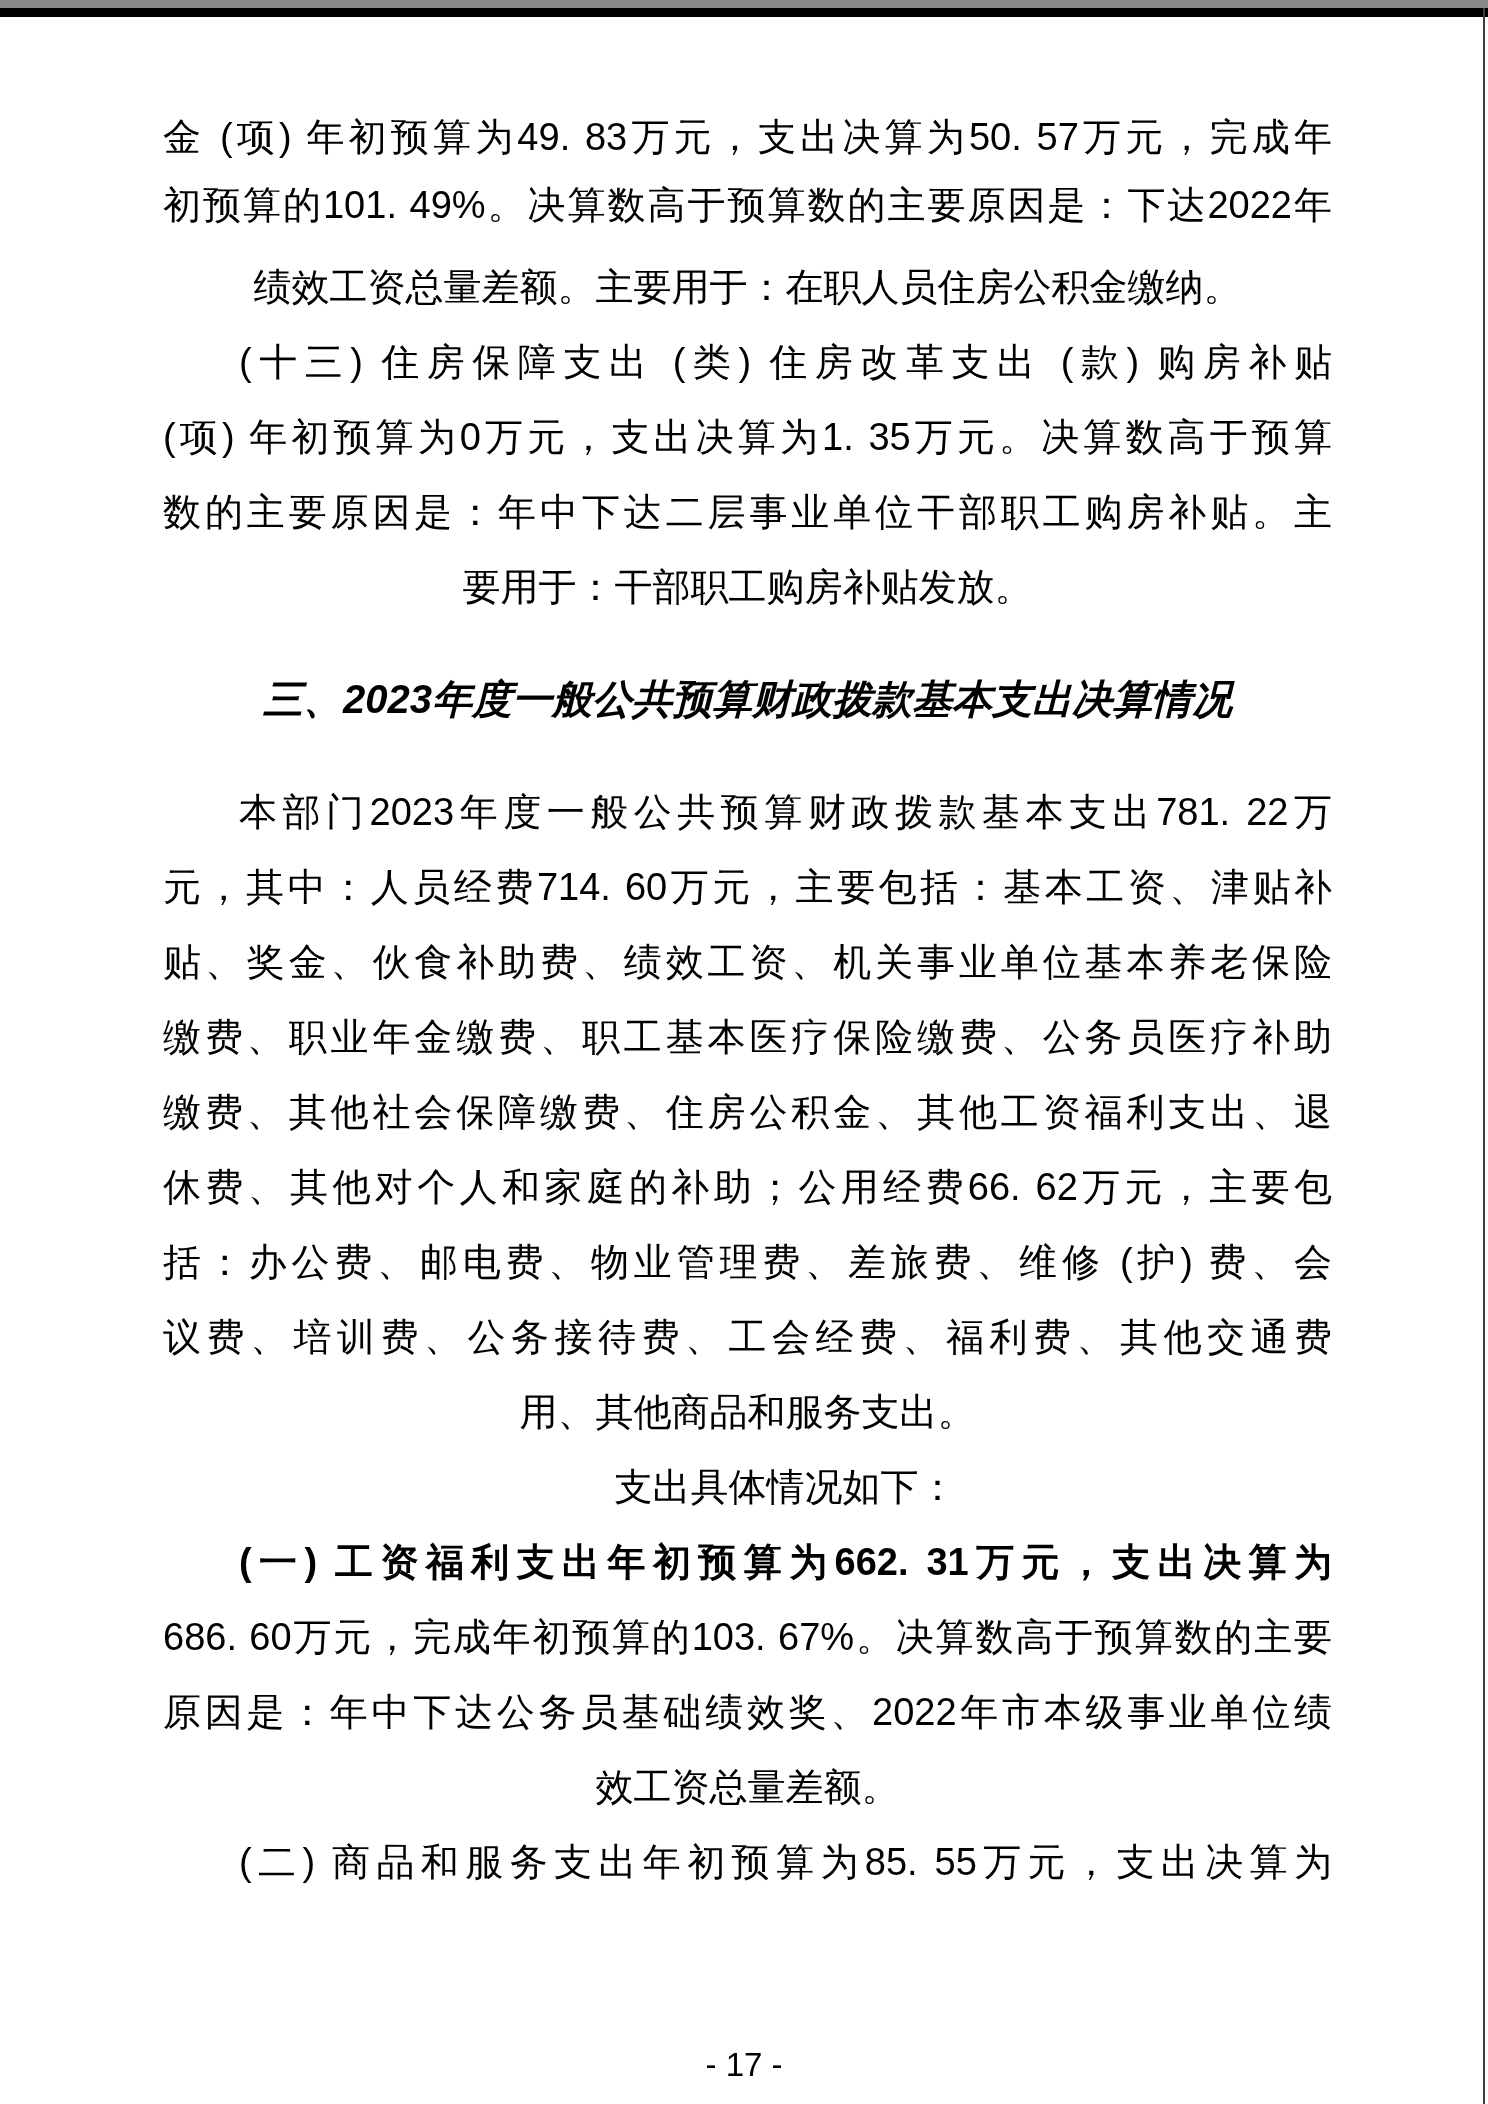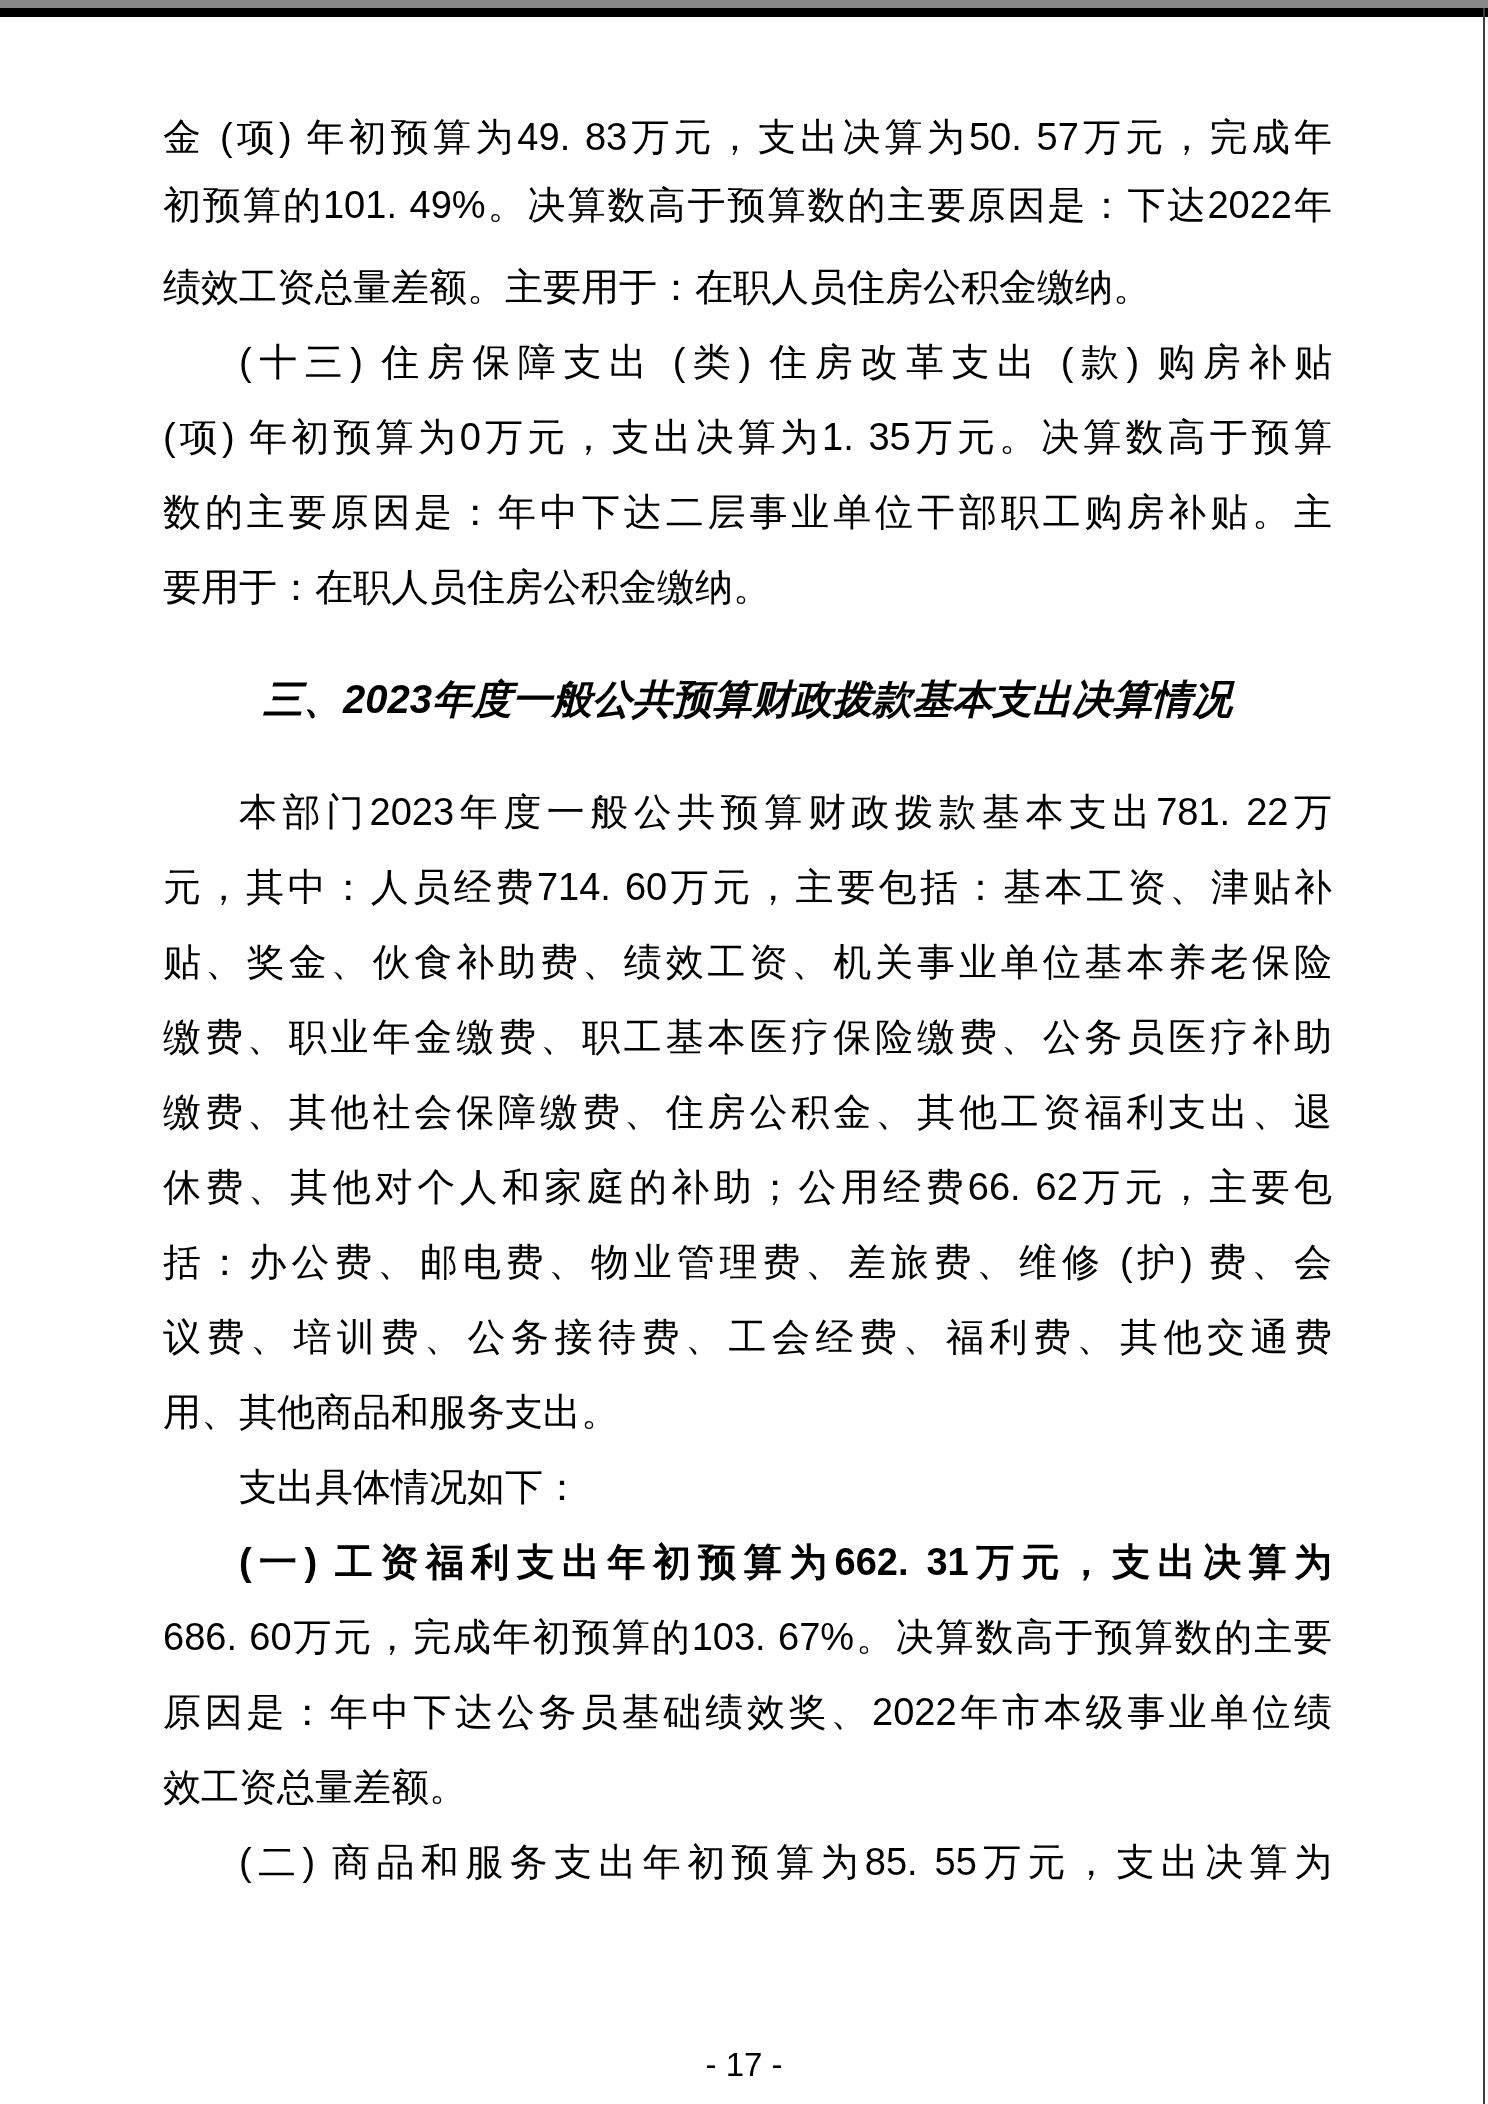--- a/index.html
+++ b/index.html
@@ -24,21 +24,21 @@
   #content {
     position: absolute; left: 163px; top: 0;
     width: 1169px; height: 2000px;
   }
   .line {
     position: absolute; left: 0; width: 100%;
     height: 75px; line-height: 75px;
     font-size: 38px;
     box-sizing: border-box;
     overflow: hidden;
-    text-align: left;
+    text-align: center;
     color: #000000;
   }
   .line.justify {
     text-align: justify;
     text-align-last: justify;
   }
   .line.indent { padding-left: 76px; }
   .line.heading {
     font-weight: bold;
     font-size: 40px;
@@ -58,21 +58,21 @@
 <div id="page">
   <div class="scan-top-edge"></div>
   <div class="scan-right-edge"></div>
   <div id="content">
       <div class="line justify" style="top: 92px;">金 (项) 年初预算为49. 83万元，支出决算为50. 57万元，完成年</div>
       <div class="line justify" style="top: 160px;">初预算的101. 49%。决算数高于预算数的主要原因是：下达2022年</div>
       <div class="line" style="top: 242px;">绩效工资总量差额。主要用于：在职人员住房公积金缴纳。</div>
       <div class="line justify indent" style="top: 317px;">(十三) 住房保障支出 (类) 住房改革支出 (款) 购房补贴</div>
       <div class="line justify" style="top: 392px;">(项) 年初预算为0万元，支出决算为1. 35万元。决算数高于预算</div>
       <div class="line justify" style="top: 467px;">数的主要原因是：年中下达二层事业单位干部职工购房补贴。主</div>
-      <div class="line" style="top: 542px;">要用于：在职人员住房公积金缴纳。</div>
+      <div class="line" style="top: 542px;">要用于：干部职工购房补贴发放。</div>
       <div class="line heading" style="top: 654px;">三、2023年度一般公共预算财政拨款基本支出决算情况</div>
       <div class="line justify indent" style="top: 767px;">本部门2023年度一般公共预算财政拨款基本支出781. 22万</div>
       <div class="line justify" style="top: 842px;">元，其中：人员经费714. 60万元，主要包括：基本工资、津贴补</div>
       <div class="line justify" style="top: 917px;">贴、奖金、伙食补助费、绩效工资、机关事业单位基本养老保险</div>
       <div class="line justify" style="top: 992px;">缴费、职业年金缴费、职工基本医疗保险缴费、公务员医疗补助</div>
       <div class="line justify" style="top: 1067px;">缴费、其他社会保障缴费、住房公积金、其他工资福利支出、退</div>
       <div class="line justify" style="top: 1142px;">休费、其他对个人和家庭的补助；公用经费66. 62万元，主要包</div>
       <div class="line justify" style="top: 1217px;">括：办公费、邮电费、物业管理费、差旅费、维修 (护) 费、会</div>
       <div class="line justify" style="top: 1292px;">议费、培训费、公务接待费、工会经费、福利费、其他交通费</div>
       <div class="line" style="top: 1367px;">用、其他商品和服务支出。</div>

